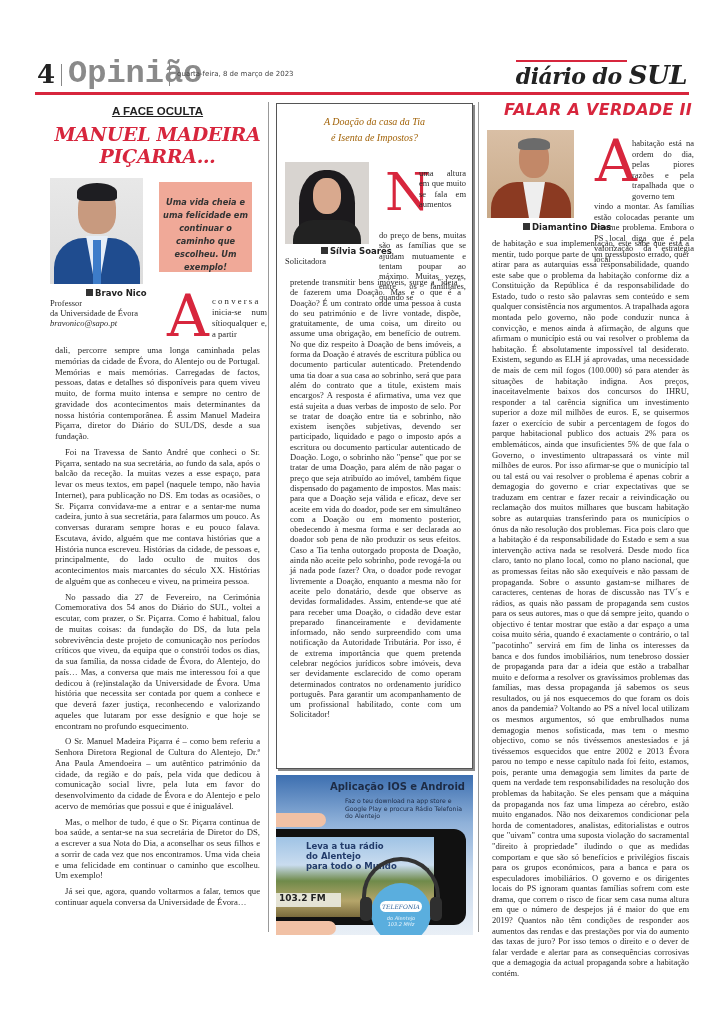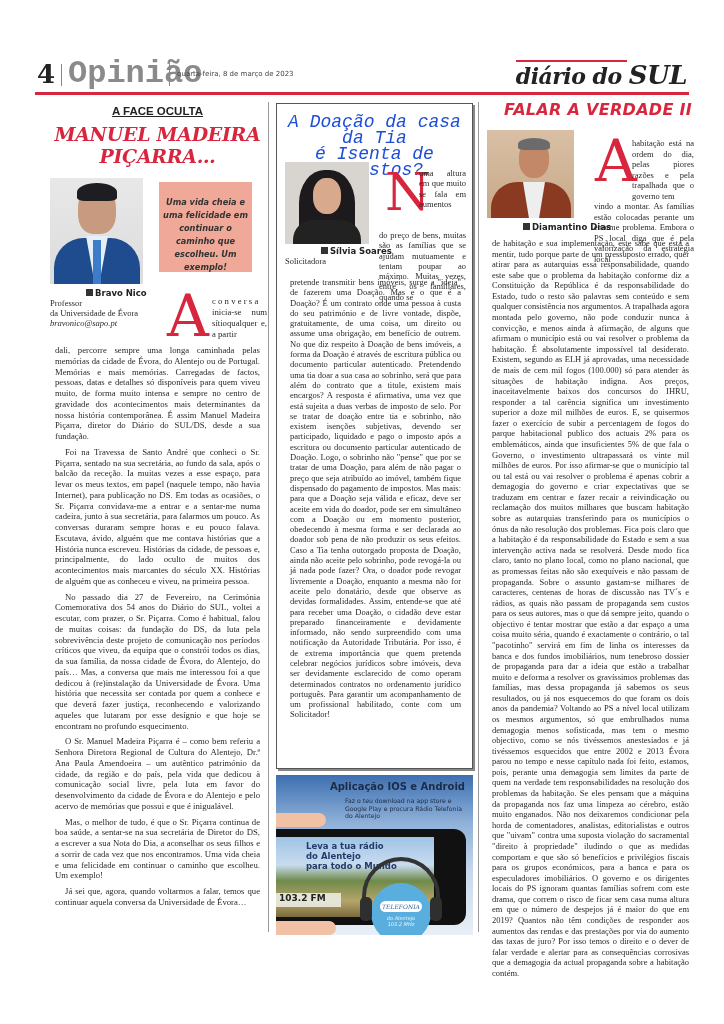--- a/index.html
+++ b/index.html
@@ -47,22 +47,22 @@
   .lead1 .spaced { letter-spacing: 2.2px; }
   .body1 { position: absolute; left: 0; top: 240px; width: 215px; font-size: 8.7px; line-height: 10.75px;
            text-align: justify; }
   .body1 p, .body2 p, .body3 p { margin: 5px; text-indent: 10px; }
   .body1 p.first, .body2 p.first, .body3 p.first { text-indent: 0; }
   .vrule1 { position: absolute; left: 268px; top: 102px; width: 1px; height: 830px; background: #999; }
 
   
   .box2 { position: absolute; left: 276px; top: 103px; width: 195px; height: 664px;
           border: 1px solid #555; box-shadow: 2px 2px 0 #888; }
-  .headline2 { position: absolute; left: 0; top: 10px; width: 195px; text-align: center; font-family: Liberation Mono, monospace;
-               font-style: italic; color: #1d4ed8; font-size: 18px; line-height: 16px; }
+  .headline2 { position: absolute; left: 0; top: 10px; width: 195px; text-align: center; font-family: Liberation Serif, serif;
+               font-style: italic; color: #a16207; font-size: 10px; line-height: 16px; }
   .photo2 { position: absolute; left: 8px; top: 58px; width: 84px; height: 82px; background: #d8d4d0; overflow: hidden; }
   .photo2 .hair { position: absolute; left: 14px; top: 8px; width: 56px; height: 74px; border-radius: 45% 45% 20% 20%; background: #1c1a1d; }
   .photo2 .face { position: absolute; left: 28px; top: 16px; width: 28px; height: 36px; border-radius: 45%; background: #d9a98e; }
   .photo2 .body { position: absolute; left: 8px; top: 58px; width: 68px; height: 30px; border-radius: 20px 20px 0 0; background: #222; }
   .byline2 { position: absolute; left: 8px; top: 142px; font-size: 8.5px; line-height: 10px; }
   .box2 .dropcap { position: absolute; left: 108px; top: 62px; font-size: 52px; line-height: 52px; }
   .lead2 { position: absolute; left: 142px; top: 64px; width: 47px; font-size: 8.5px; line-height: 10.3px; text-align: justify; }
   .lead2b { position: absolute; left: 102px; top: 126px; width: 87px; font-size: 8.5px; line-height: 10.3px; text-align: justify; }
   .body2 { position: absolute; left: 8px; top: 168px; width: 181px; font-size: 8.5px; line-height: 10.3px; text-align: justify; }
 

